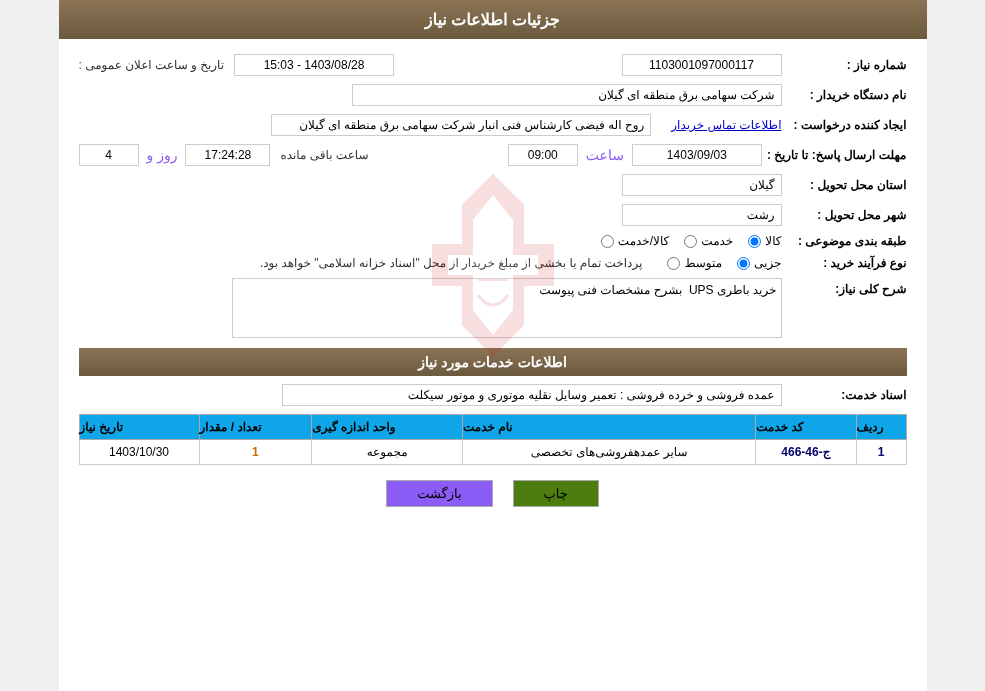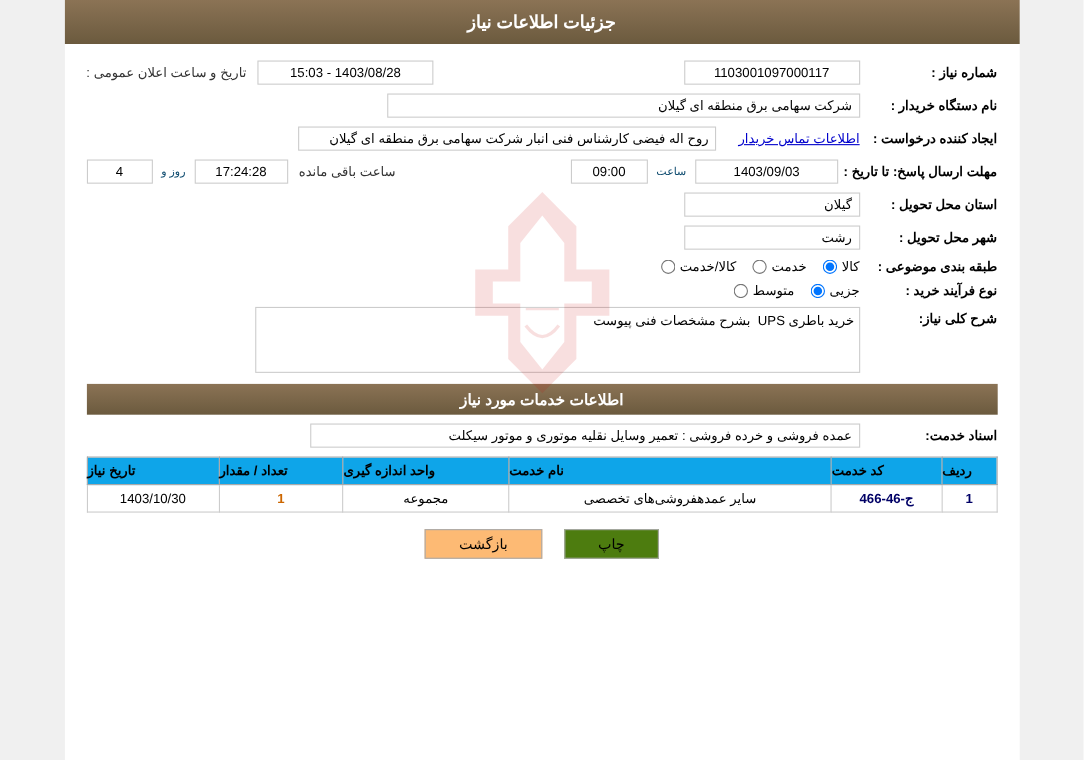--- a/index.html
+++ b/index.html
@@ -136,40 +136,40 @@
       font-size: 13px;
       font-family: Tahoma, Arial, sans-serif;
       cursor: pointer;
       border: 1px solid #aaa;
       background: #e8e8e8;
     }
     .btn-print {
       background: #4d7c0f;
     }
     .btn-back {
-      background: #fdba74;
+      background: #8b5cf6;
       border-color: #aaa;
       text-align: center;
     }
     .main-content {
       position: relative;
     }
     .watermark {
       position: absolute;
       left: 50%;
       top: 45%;
       transform: translate(-50%, -50%);
       opacity: 0.12;
       pointer-events: none;
       width: 200px;
       height: 200px;
     }
     .inline-label {
-      font-size: 10px;
-      color: #0c4a6e;
+      font-size: 14px;
+      color: #8b5cf6;
       white-space: nowrap;
     }
     .remaining-label {
       font-size: 12px;
       color: #333;
     }
   </style>
 </head>
 <body>
 
@@ -253,20 +253,21 @@
       <div class="radio-group">
         <label class="radio-item">
           <span>جزیی</span>
           <input type="radio" name="purchase_type" checked="" style="">
         </label>
         <label class="radio-item">
           <span>متوسط</span>
           <input type="radio" name="purchase_type" style="">
         </label>
       </div>
+      <span class="notice-text" style="margin-right:20px;">پرداخت تمام یا بخشی از مبلغ خریدار از محل "اسناد خزانه اسلامی" خواهد بود.</span>
     </div>
 
     <div class="form-row" style="align-items:flex-start;">
       <span class="label label-bold" style="margin-top:4px;">شرح کلی نیاز:</span>
       <textarea class="textarea-box" style="direction: rtl; text-align: right;">خرید باطری UPS  بشرح مشخصات فنی پیوست</textarea>
 
     </div>
 
     <div class="section-divider">
       <span>اطلاعات خدمات مورد نیاز</span>

